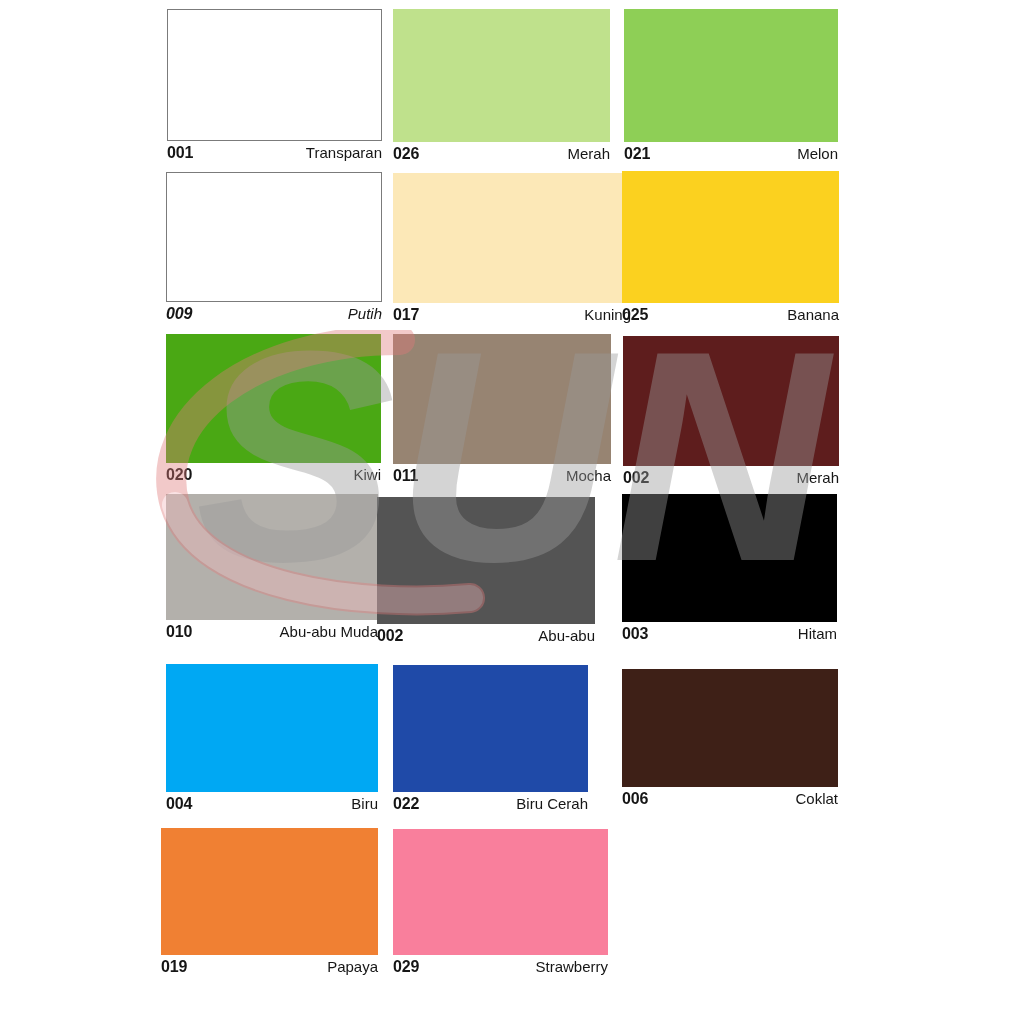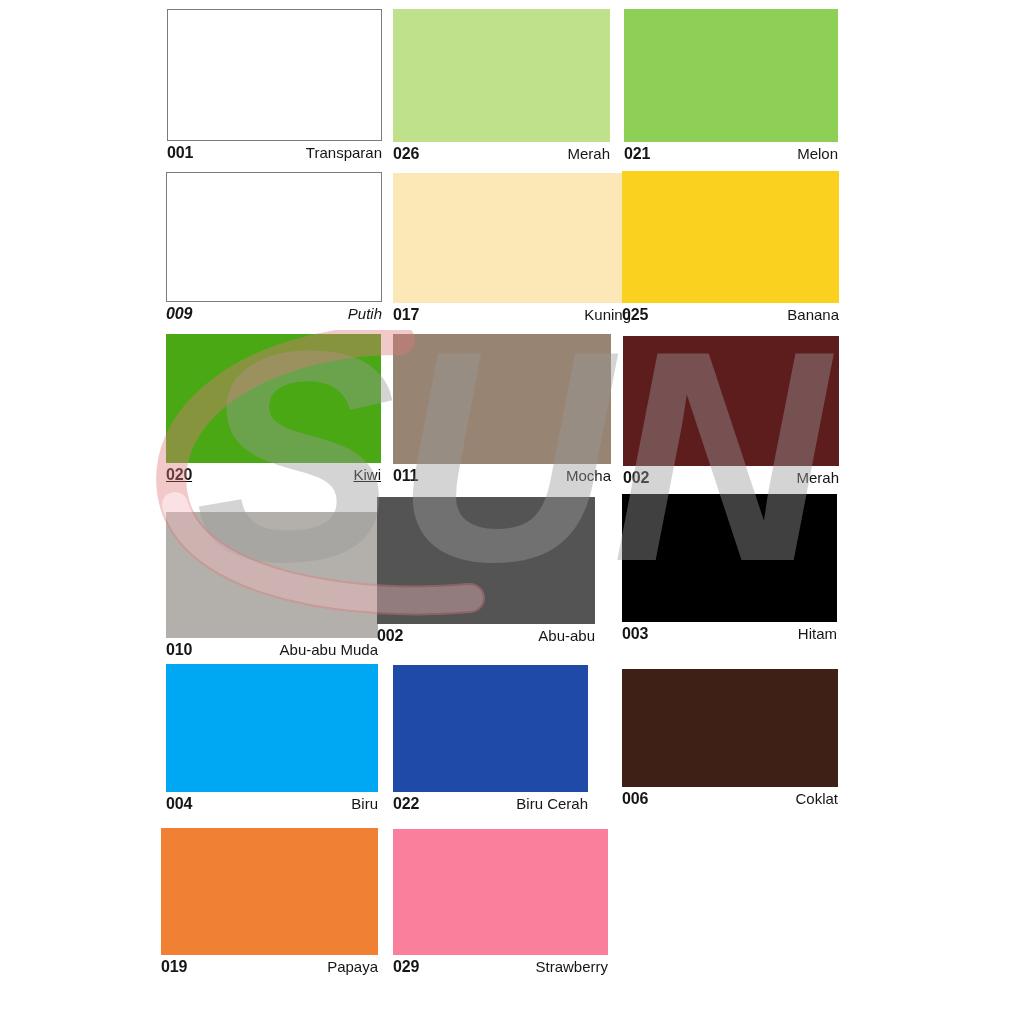--- a/index.html
+++ b/index.html
@@ -116,42 +116,42 @@
           <span class="swatch-name">Kuning</span>
         </div>
       </div>
       <div class="swatch-cell" style="left: 622px; top: 171px; width: 217px;">
         <div class="swatch-chip" style="height: 132px; background: rgb(251, 209, 31);"></div>
         <div class="swatch-caption">
           <span class="swatch-code">025</span>
           <span class="swatch-name">Banana</span>
         </div>
       </div>
-      <div class="swatch-cell" style="left: 166px; top: 334px; width: 215px; text-decoration: underline;">
+      <div class="swatch-cell" style="left: 166px; top: 334px; width: 215px;">
         <div class="swatch-chip" style="height: 129px; background: rgb(74, 168, 20);"></div>
         <div class="swatch-caption">
           <span class="swatch-code">020</span>
           <span class="swatch-name">Kiwi</span>
         </div>
       </div>
       <div class="swatch-cell" style="left: 393px; top: 334px; width: 218px;">
         <div class="swatch-chip" style="height: 130px; background: rgb(151, 132, 114);"></div>
         <div class="swatch-caption">
           <span class="swatch-code">011</span>
           <span class="swatch-name">Mocha</span>
         </div>
       </div>
       <div class="swatch-cell" style="left: 623px; top: 336px; width: 216px;">
         <div class="swatch-chip" style="height: 130px; background: rgb(94, 29, 29);"></div>
         <div class="swatch-caption">
           <span class="swatch-code">002</span>
           <span class="swatch-name">Merah</span>
         </div>
       </div>
-      <div class="swatch-cell" style="left: 166px; top: 512px; width: 212px;">
+      <div class="swatch-cell" style="left: 166px; top: 494px; width: 212px;">
         <div class="swatch-chip" style="height: 126px; background: rgb(179, 176, 171);"></div>
         <div class="swatch-caption">
           <span class="swatch-code">010</span>
           <span class="swatch-name">Abu-abu Muda</span>
         </div>
       </div>
       <div class="swatch-cell" style="left: 377px; top: 497px; width: 218px;">
         <div class="swatch-chip" style="height: 127px; background: rgb(84, 84, 84);"></div>
         <div class="swatch-caption">
           <span class="swatch-code">002</span>

